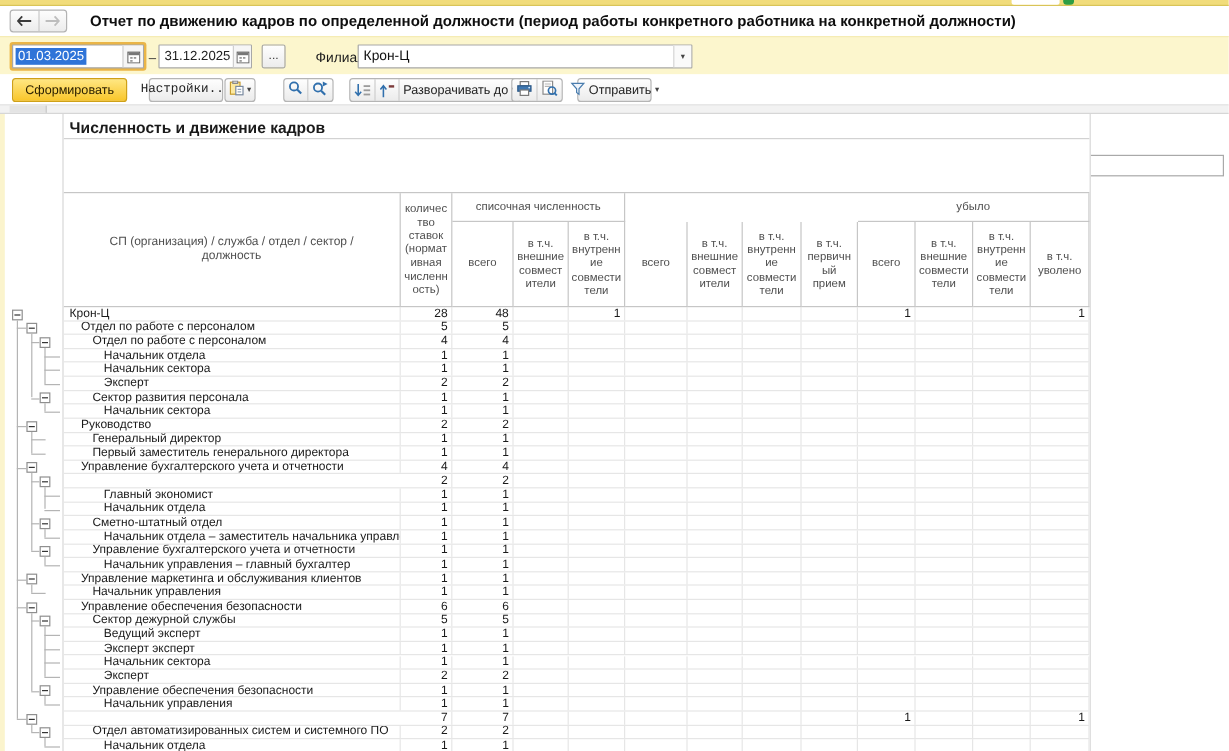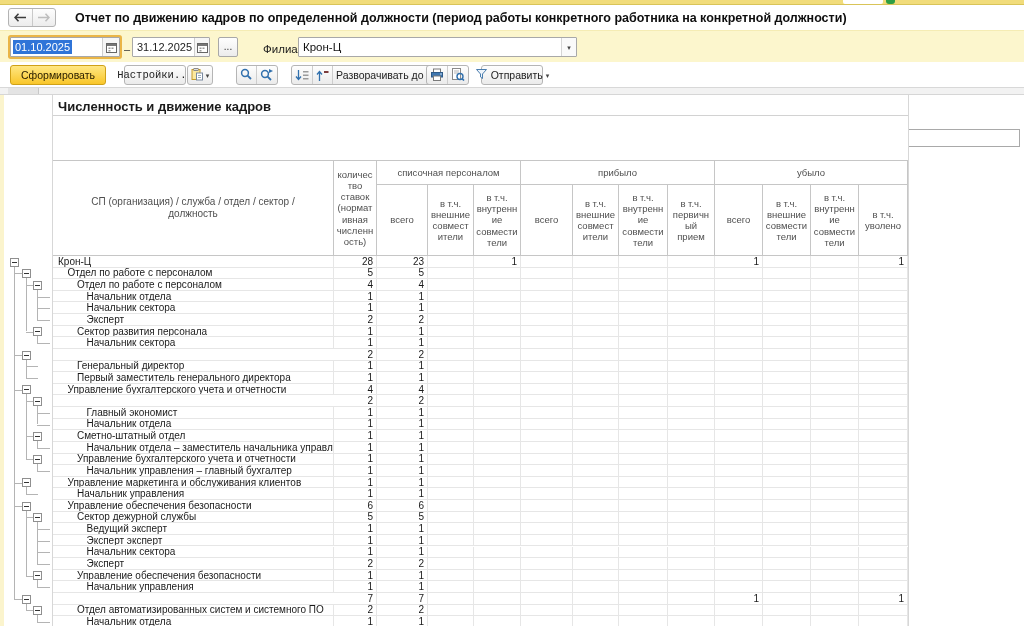--- a/index.html
+++ b/index.html
@@ -107,21 +107,21 @@
       <span><svg width="13" height="9">
             <path d="M8.5 0.7 L12 4.5 L8.5 8.3 M1 4.5 H11.8" stroke="#bdbdbd" stroke-width="1.5" fill="none"></path>
           </svg></span>
     </button>
   </div>
   <div class="win-title">Отчет по движению кадров по определенной должности (период работы конкретного работника на конкретной должности)</div>
 </div>
 
 <div class="filter-panel">
   <div class="date-field" id="dateFrom">
-    <span class="date-text">01.10.2025</span>
+    <span class="date-text">01.03.2025</span>
     <button class="cal-btn">
         <svg width="11" height="11">
           <rect x="0.5" y="1.5" width="10" height="9" fill="#fff" stroke="#666"></rect>
           <rect x="1" y="2" width="9" height="2" fill="#777"></rect>
           <rect x="2.5" y="5.5" width="2" height="1.5" fill="#999"></rect>
           <rect x="5.5" y="5.5" width="2" height="1.5" fill="#999"></rect>
           <rect x="2.5" y="8" width="2" height="1.5" fill="#999"></rect>
         </svg>
       </button>
   </div>
@@ -293,40 +293,39 @@
     <div class="tree-box" style="left: 25px; top: 350.1px;"></div>
     <div class="tree-line" style="left: 29px; top: 359.1px; width: 1px; height: 6.9px;"></div>
     <div class="tree-line" style="left: 29px; top: 366px; width: 12.5px; height: 1px;"></div>
   </div>
 
 <div class="report">
   <div class="r-title">Численность и движение кадров</div>
   <div class="r-header" id="rheader">
     <div class="h-cell h-rates">количество ставок (нормативная численность)</div>
     <div class="h-cell h-name">СП (организация) / служба / отдел / сектор / должность</div>
-  <div class="h-cell" style="left: 324px; top: 0px; width: 144px; height: 24px;">списочная персоналом</div>
+  <div class="h-cell" style="left: 324px; top: 0px; width: 144px; height: 24px;">списочная численность</div>
       <div class="h-cell" style="left: 324px; top: 24px; width: 51px; height: 71px;">всего</div>
       <div class="h-cell" style="left: 375px; top: 24px; width: 46px; height: 71px;">в т.ч. внешние совместители</div>
       <div class="h-cell" style="left: 421px; top: 24px; width: 47px; height: 71px;">в т.ч. внутренние совместители</div>
-      <div class="h-cell" style="left: 468px; top: 0px; width: 194px; height: 24px;">прибыло</div>
       <div class="h-cell" style="left: 468px; top: 24px; width: 52px; height: 71px;">всего</div>
       <div class="h-cell" style="left: 520px; top: 24px; width: 46px; height: 71px;">в т.ч. внешние совместители</div>
       <div class="h-cell" style="left: 566px; top: 24px; width: 49px; height: 71px;">в т.ч. внутренние совместители</div>
       <div class="h-cell" style="left: 662px; top: 0px; width: 193px; height: 24px;">убыло</div>
       <div class="h-cell" style="left: 615px; top: 24px; width: 47px; height: 71px;">в т.ч. первичный прием</div>
       <div class="h-cell" style="left: 662px; top: 24px; width: 48px; height: 71px;">всего</div>
       <div class="h-cell" style="left: 710px; top: 24px; width: 48px; height: 71px;">в т.ч. внешние совместители</div>
       <div class="h-cell" style="left: 758px; top: 24px; width: 48px; height: 71px;">в т.ч. внутренние совместители</div>
       <div class="h-cell" style="left: 806px; top: 24px; width: 49px; height: 71px;">в т.ч. уволено</div>
     </div>
   <div class="r-body" id="rbody">
       <div class="t-row" style="top: 0px;">
         <div class="c-name" style="padding-left: 5px;">Крон-Ц</div>
         <div class="c-val" style="left: 281px; width: 43px;">28</div>
-        <div class="c-val" style="left: 324px; width: 51px;">23</div>
+        <div class="c-val" style="left: 324px; width: 51px;">48</div>
         <div class="c-val" style="left: 375px; width: 46px;"></div>
         <div class="c-val" style="left: 421px; width: 47px;">1</div>
         <div class="c-val" style="left: 468px; width: 52px;"></div>
         <div class="c-val" style="left: 520px; width: 46px;"></div>
         <div class="c-val" style="left: 566px; width: 49px;"></div>
         <div class="c-val" style="left: 615px; width: 47px;"></div>
         <div class="c-val" style="left: 662px; width: 48px;">1</div>
         <div class="c-val" style="left: 710px; width: 48px;"></div>
         <div class="c-val" style="left: 758px; width: 48px;"></div>
         <div class="c-val" style="left: 806px; width: 49px;">1</div>
@@ -430,20 +429,21 @@
         <div class="c-val" style="left: 468px; width: 52px;"></div>
         <div class="c-val" style="left: 520px; width: 46px;"></div>
         <div class="c-val" style="left: 566px; width: 49px;"></div>
         <div class="c-val" style="left: 615px; width: 47px;"></div>
         <div class="c-val" style="left: 662px; width: 48px;"></div>
         <div class="c-val" style="left: 710px; width: 48px;"></div>
         <div class="c-val" style="left: 758px; width: 48px;"></div>
         <div class="c-val" style="left: 806px; width: 49px;"></div>
       </div>
       <div class="t-row" style="top: 92.96px;">
+        <div class="c-name" style="padding-left: 14.5px;">Руководство</div>
         <div class="c-val" style="left: 281px; width: 43px;">2</div>
         <div class="c-val" style="left: 324px; width: 51px;">2</div>
         <div class="c-val" style="left: 375px; width: 46px;"></div>
         <div class="c-val" style="left: 421px; width: 47px;"></div>
         <div class="c-val" style="left: 468px; width: 52px;"></div>
         <div class="c-val" style="left: 520px; width: 46px;"></div>
         <div class="c-val" style="left: 566px; width: 49px;"></div>
         <div class="c-val" style="left: 615px; width: 47px;"></div>
         <div class="c-val" style="left: 662px; width: 48px;"></div>
         <div class="c-val" style="left: 710px; width: 48px;"></div>

